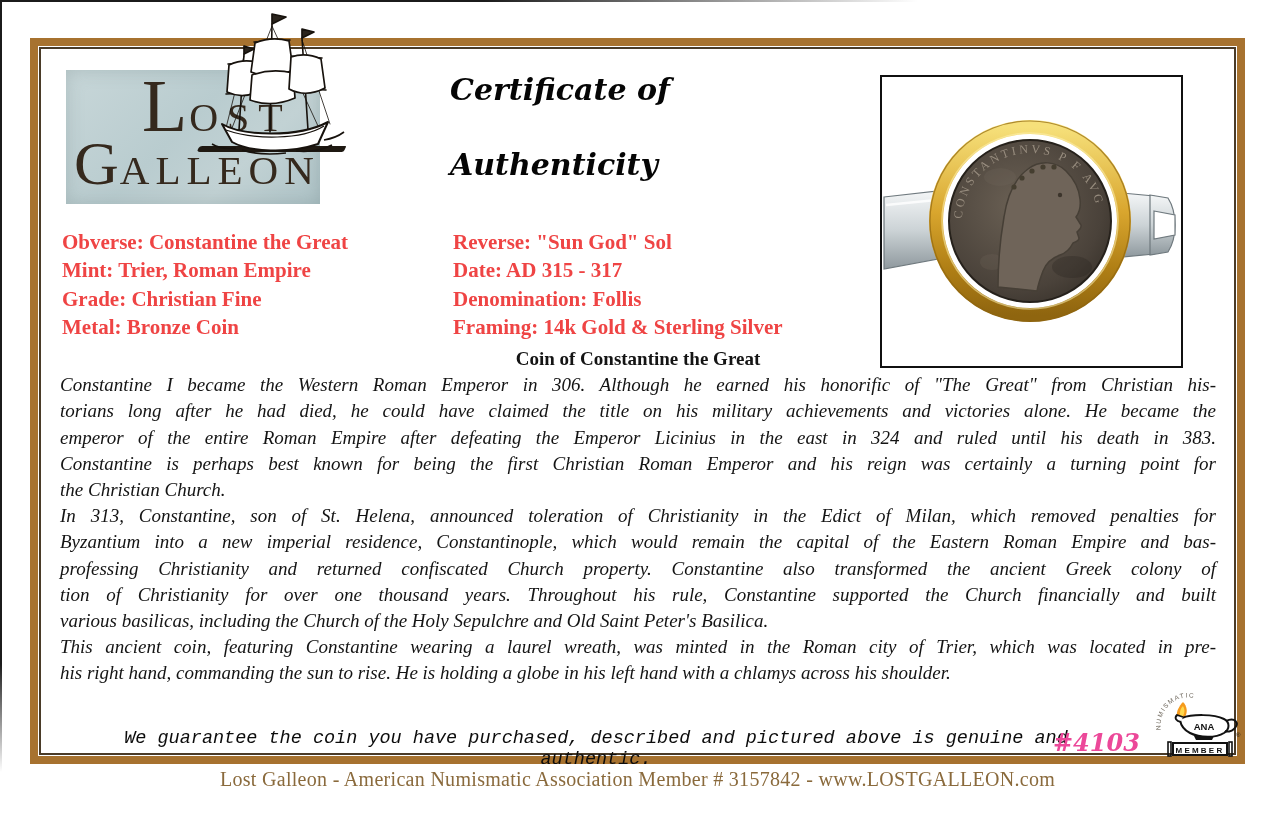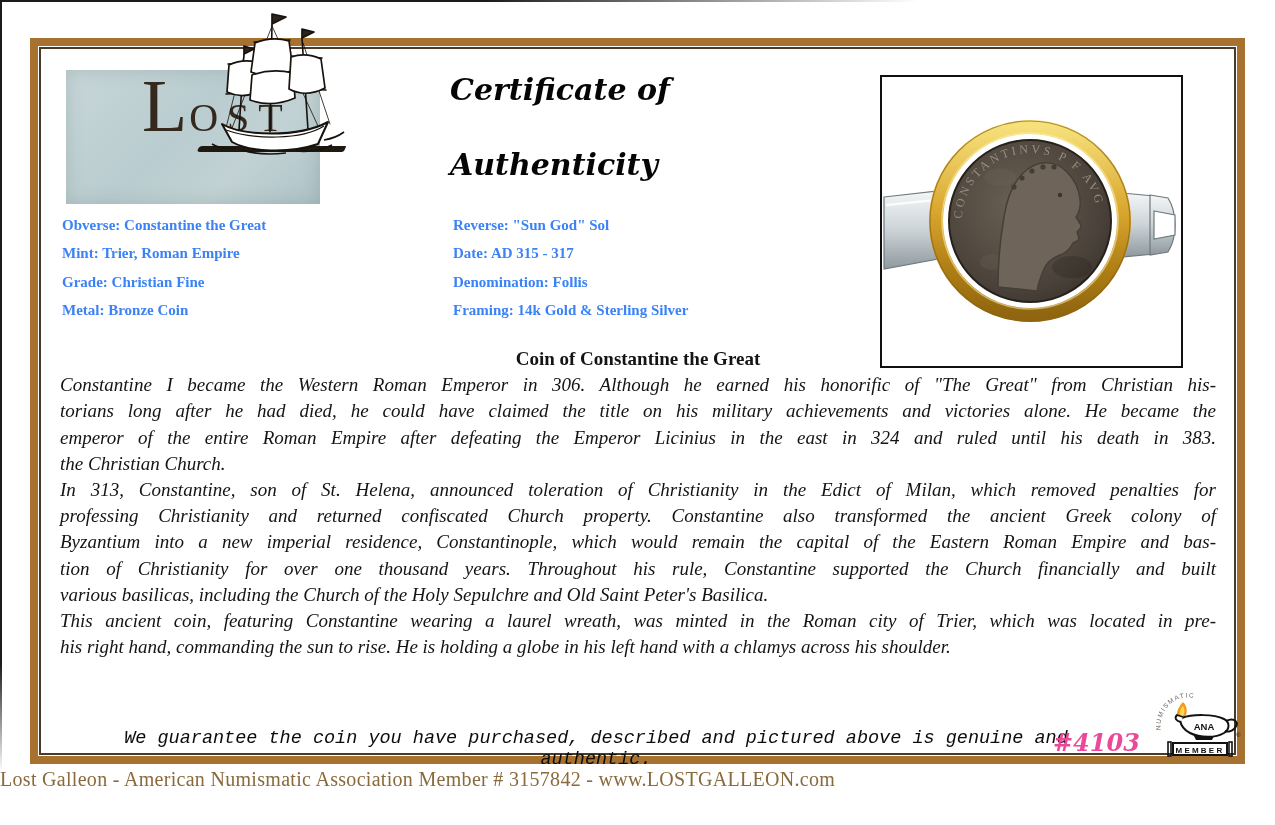--- a/index.html
+++ b/index.html
@@ -32,58 +32,59 @@
   
   .title{position:absolute;left:450px;top:52px;width:440px;
         font-family:"DejaVu Serif",serif;font-style:italic;font-weight:600;
         font-size:30px;line-height:75px;color:#050505;}
 
   
   .photo-box{position:absolute;left:880px;top:75px;width:299px;height:289px;
         border:2px solid #101010;background:#fff;}
 
   
-  .details{position:absolute;top:211px;font-weight:bold;font-size:15px;line-height:28.4px;color:#3b82f6;}
+  .details{position:absolute;top:228px;font-weight:bold;font-size:21px;line-height:28.4px;color:#ef4444;}
   .details-left{left:62px;}
   .details-right{left:453px;}
 
   
   .body-text{position:absolute;left:60px;top:346px;width:1156px;
         font-size:19px;line-height:26.2px;color:#141414;}
   .body-heading{font-weight:bold;text-align:center;}
   .jline{text-align:justify;text-align-last:justify;white-space:normal;font-style:italic;}
   .jline.lastline{text-align-last:left;}
 
   
   .guarantee-row{position:absolute;left:60px;top:728px;width:1156px;height:26px;}
   .guarantee-text{position:absolute;left:16px;width:1040px;text-align:center;
         font-family:Liberation Mono, monospace;font-style:italic;font-size:18.5px;color:#0c0c0c;}
   .cert-number{position:absolute;left:993px;top:0;font-family:"DejaVu Serif",serif;
         font-style:italic;font-weight:bold;font-size:24px;color:#ec4899;}
 
   .ana-logo{position:absolute;left:1156px;top:692px;}
 
   
-  .footer{position:absolute;left:0;top:768px;width:1275px;
+  .footer{position:absolute;left:0;top:768px;width:1275px;text-align:center;
         font-size:20px;letter-spacing:.3px;color:#8a6a3c;}
 </style>
 </head>
 <body>
 
 <div class="page">
 
   <div class="edge-top"></div>
   <div class="edge-left"></div>
 
   <div class="frame-outer">
     <div class="frame-inner"></div>
   </div>
 
   <div class="logo-box">
     <div class="logo-word logo-word1"><span class="biglet">L</span><span>OST</span></div>
+    <div class="logo-word logo-word2"><span class="biglet">G</span><span>ALLEON</span></div>
   </div>
   <div class="logo-streak"></div>
 
   <svg class="ship-svg" width="142" height="146" viewBox="0 0 142 146">
     <g fill="none" stroke="#17120d" stroke-width="1.6" stroke-linecap="round">
 
       <path d="M38,42 L33,118"></path>
       <path d="M66,12 L64,120"></path>
       <path d="M96,26 L102,118"></path>
 
@@ -194,24 +195,25 @@
       <div>Date: AD 315 - 317</div>
       <div>Denomination: Follis</div>
       <div>Framing: 14k Gold &amp; Sterling Silver</div>
     </div>
 
   <div class="body-text">
     <div class="body-heading">Coin of Constantine the Great</div>
   <div class="jline">Constantine I became the Western Roman Emperor in 306. Although he earned his honorific of "The Great" from Christian his-</div>
       <div class="jline">torians long after he had died, he could have claimed the title on his military achievements and victories alone. He became the</div>
       <div class="jline">emperor of the entire Roman Empire after defeating the Emperor Licinius in the east in 324 and ruled until his death in 383.</div>
+      <div class="jline">Constantine is perhaps best known for being the first Christian Roman Emperor and his reign was certainly a turning point for</div>
       <div class="jline lastline">the Christian Church.</div>
       <div class="jline">In 313, Constantine, son of St. Helena, announced toleration of Christianity in the Edict of Milan, which removed penalties for</div>
+      <div class="jline">Byzantium into a new imperial residence, Constantinople, which would remain the capital of the Eastern Roman Empire and bas-</div>
       <div class="jline">professing Christianity and returned confiscated Church property. Constantine also transformed the ancient Greek colony of</div>
-      <div class="jline">Byzantium into a new imperial residence, Constantinople, which would remain the capital of the Eastern Roman Empire and bas-</div>
       <div class="jline">tion of Christianity for over one thousand years. Throughout his rule, Constantine supported the Church financially and built</div>
       <div class="jline lastline">various basilicas, including the Church of the Holy Sepulchre and Old Saint Peter's Basilica.</div>
       <div class="jline">This ancient coin, featuring Constantine wearing a laurel wreath, was minted in the Roman city of Trier, which was located in pre-</div>
       <div class="jline lastline">his right hand, commanding the sun to rise. He is holding a globe in his left hand with a chlamys across his shoulder.</div>
     </div>
 
   <div class="guarantee-row">
     <div class="guarantee-text">We guarantee the coin you have purchased, described and pictured above is genuine and authentic.</div>
     <div class="cert-number">#4103</div>
   </div>

